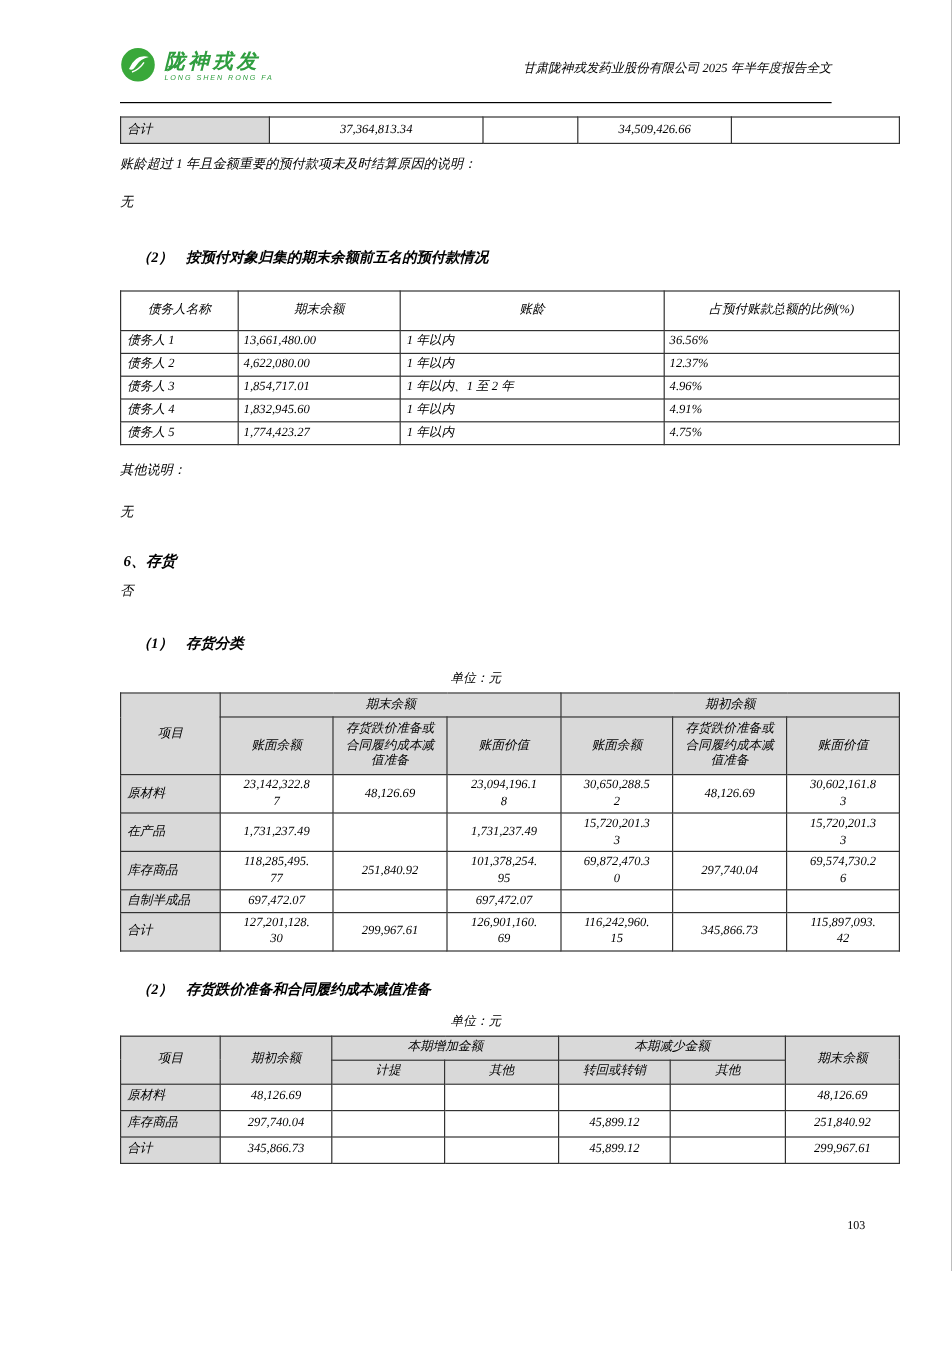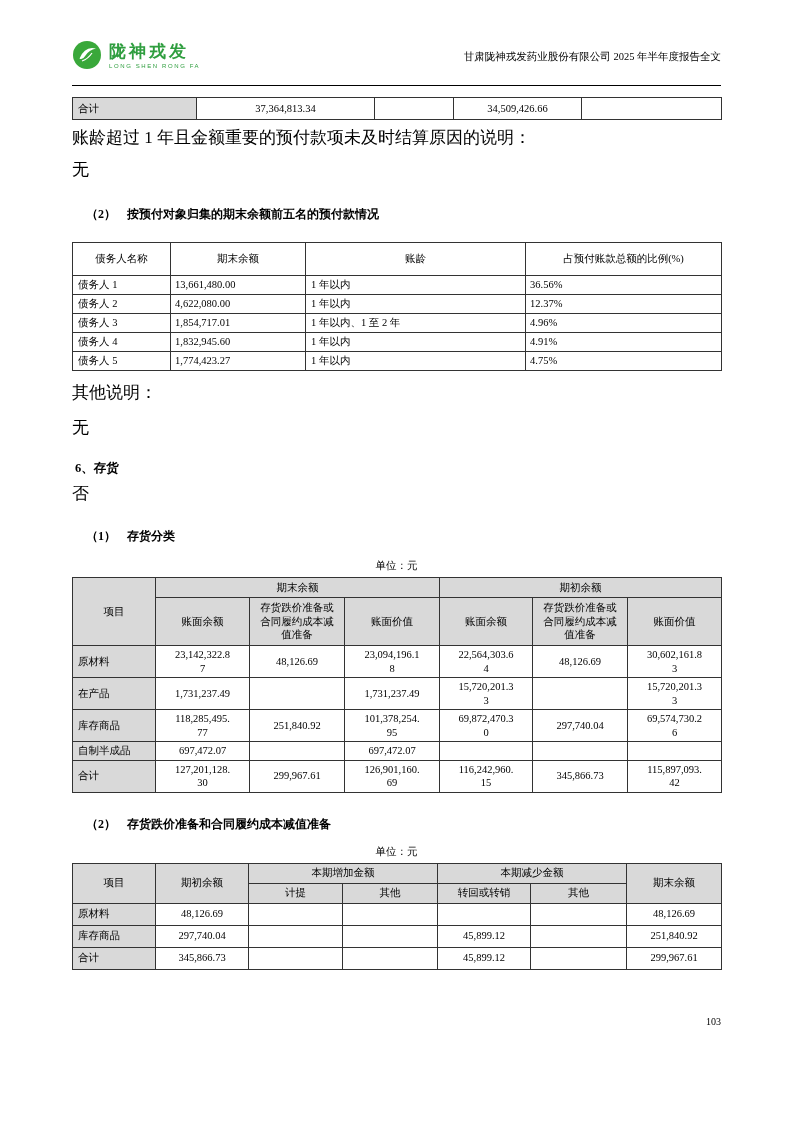--- a/index.html
+++ b/index.html
@@ -6,37 +6,37 @@
   html,body { background:#888; }
   .page {
     position:relative;
     width:793px; height:1122px;
     margin:0 auto;
     background:#ffffff;
     font-family:"Liberation Serif","DejaVu Serif",serif;
     color:#000;
     overflow:hidden;
   }
-  .inner { padding:0 72px; }
+  .inner { padding:0 100px;font-style:italic; }
 
   
   .header {
     height:86px;
     display:flex; align-items:center; justify-content:space-between;
     padding-top:28px;
     border-bottom:1px solid #000;
   }
   .logo { display:flex; align-items:center; gap:7px; }
   .logo-txt { display:flex; flex-direction:column; line-height:1.05; }
   .logo-cn { color:#2f9e3f; font-weight:bold; font-size:17px; letter-spacing:3px; font-family:"Liberation Sans",sans-serif; }
   .logo-en { color:#2f9e3f; font-size:6px; letter-spacing:1.6px; font-family:"Liberation Sans",sans-serif; margin-top:2px; }
   .doc-title { font-size:10.5px; }
 
   
-  .p  { font-size:17px; line-height:15px; }
+  .p  { font-size:11px; line-height:15px; }
   .h2 { font-size:12.5px; font-weight:bold; line-height:16px; padding-left:3px; }
   .h3 { font-size:12px; font-weight:bold; line-height:16px; padding-left:14px; display:flex; gap:11px; }
   .unit { font-size:10.5px; text-align:center; line-height:14px; }
   .pagenum { position:absolute; right:72px; top:1016px; font-size:10px; }
 
   
   table { border-collapse:collapse; table-layout:fixed; width:649px; }
   td, th { border:1px solid #333; font-size:10.5px; font-weight:normal; line-height:1.32; vertical-align:middle; }
   th { background:#d9d9d9; text-align:center; padding:2px 5px; }
   .gray { background:#d9d9d9; }
@@ -203,21 +203,21 @@
         <th>账面价值</th>
         <th>账面余额</th>
         <th>存货跌价准备或合同履约成本减值准备</th>
         <th>账面价值</th>
       </tr>
       <tr>
         <td class="gray left item">原材料</td>
         <td class="wrapnum">23,142,322.87</td>
         <td class="wrapnum">48,126.69</td>
         <td class="wrapnum">23,094,196.18</td>
-        <td class="wrapnum">22,564,303.64</td>
+        <td class="wrapnum">30,650,288.52</td>
         <td class="wrapnum">48,126.69</td>
         <td class="wrapnum">30,602,161.83</td>
       </tr>
       <tr>
         <td class="gray left item">在产品</td>
         <td class="wrapnum">1,731,237.49</td>
         <td class="wrapnum"></td>
         <td class="wrapnum">1,731,237.49</td>
         <td class="wrapnum">15,720,201.33</td>
         <td class="wrapnum"></td>

